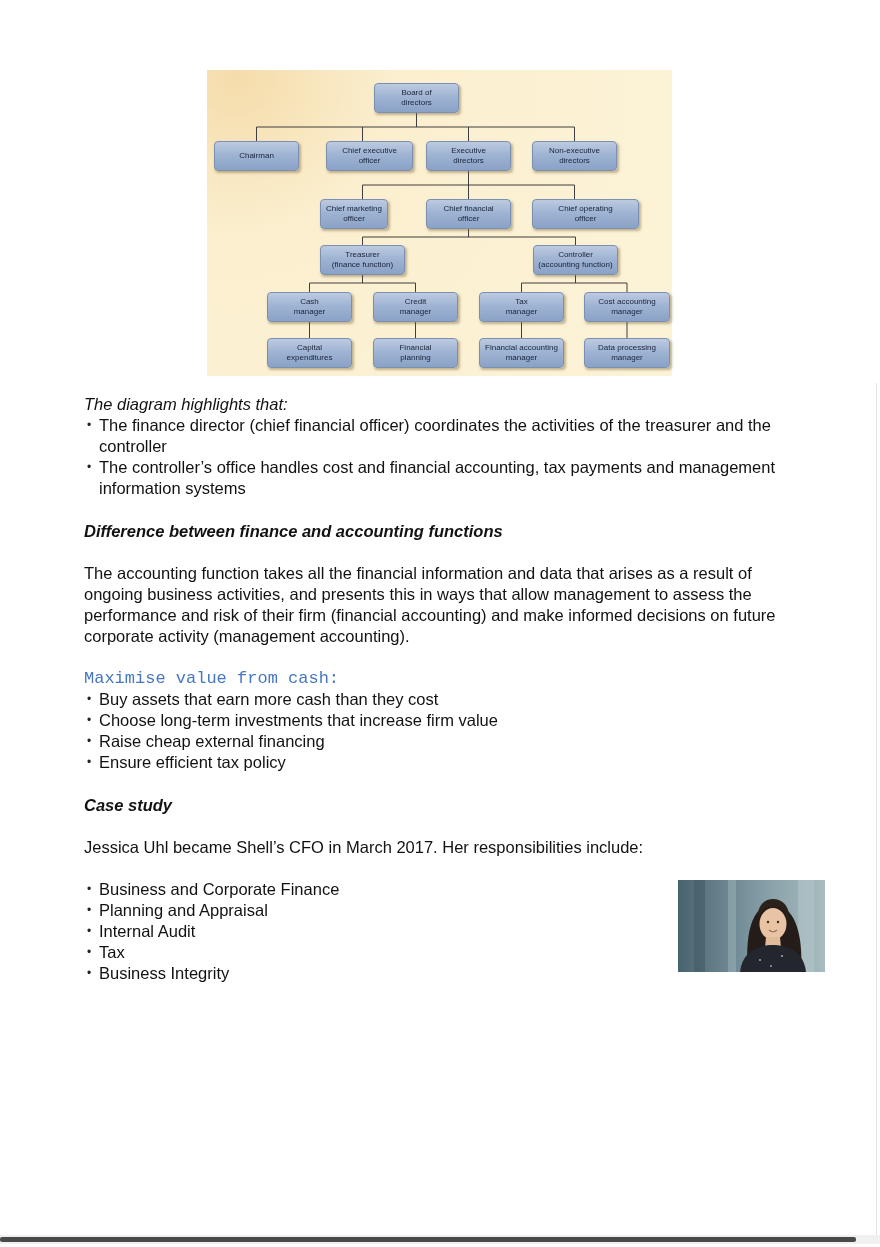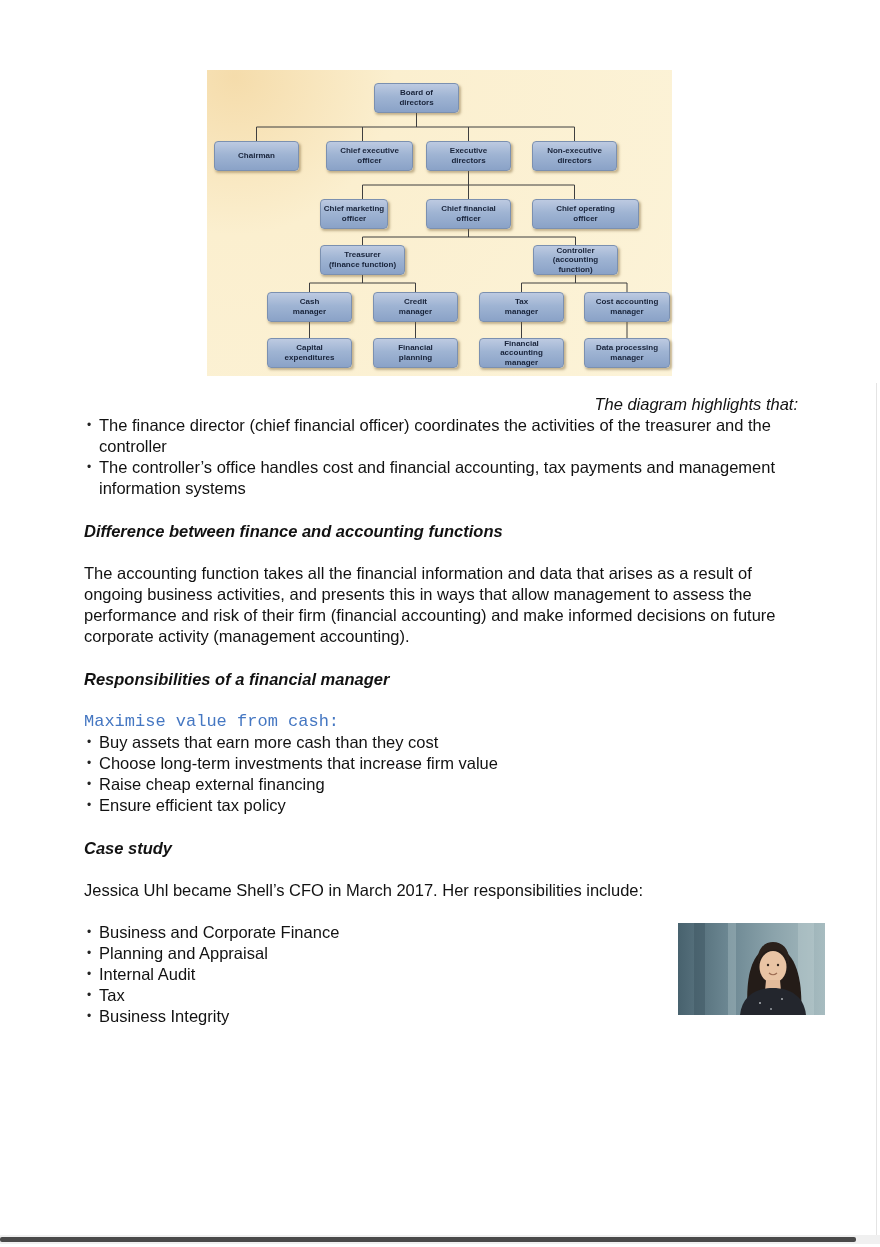--- a/index.html
+++ b/index.html
@@ -15,33 +15,33 @@
   
   .org-diagram {
     position:absolute; left:207px; top:70px; width:465px; height:306px;
     background: radial-gradient(circle at 6% 2%, #f5dcab 0%, #fbefcf 30%, #fcf3d8 100%);
   }
   .connectors { position:absolute; left:0; top:0; }
   .obox {
     position:absolute; height:30px;
     display:flex; align-items:center; justify-content:center;
     text-align:center; white-space:pre-line;
-    font-size:8px; line-height:1.2; font-weight:bold; color:#18233a;
+    font-size:8px; line-height:1.2; font-weight:normal; color:#18233a;
     background:linear-gradient(180deg,#bdcae1 0%, #9fb4d3 45%, #8aa2c7 100%);
     border:1px solid #7b90b0; border-radius:4px;
     box-shadow:1.5px 2px 2.5px rgba(125,100,55,0.45);
     padding:1px 2px;
   }
 
   
   .text-content {
     position:absolute; left:84px; top:394px; width:714px;
     font-size:16.5px; line-height:21px; color:#121212;
   }
-  .intro-heading { font-style:italic;text-align:right; }
+  .intro-heading { font-style:italic; }
   .doc-heading { font-size:16.5px; font-weight:bold; font-style:italic; margin-top:22px; }
   .body-para { margin-top:21px; }
   .blue-subheading { margin-top:21px; color:#4577c2; font-size:17px;font-family:Liberation Mono, monospace; }
   ul.bullets { list-style:none; }
   ul.bullets li { position:relative; padding-left:15px; }
   ul.bullets li::before { content:"\2022"; position:absolute; left:3px; top:0; font-size:12px; color:#222; }
 
   .case-row { position:relative; margin-top:21px; min-height:106px; }
   .photo {
     position:absolute; left:594px; top:1px; width:147px; height:92px;
@@ -111,21 +111,20 @@
 
     <ul class="bullets">
       <li>The finance director (chief financial officer) coordinates the activities of the treasurer and the controller</li>
       <li>The controller’s office handles cost and financial accounting, tax payments and management information systems</li>
     </ul>
 
     <h3 class="doc-heading">Difference between finance and accounting functions</h3>
 
     <p class="body-para">The accounting function takes all the financial information and data that arises as a result of ongoing business activities, and presents this in ways that allow management to assess the performance and risk of their firm (financial accounting) and make informed decisions on future corporate activity (management accounting).</p>
 
-    <h3 class="doc-heading">Responsibilities of a financial manager</h3>
 
     <p class="blue-subheading">Maximise value from cash:</p>
 
     <ul class="bullets">
       <li>Buy assets that earn more cash than they cost</li>
       <li>Choose long-term investments that increase firm value</li>
       <li>Raise cheap external financing</li>
       <li>Ensure efficient tax policy</li>
     </ul>
 

